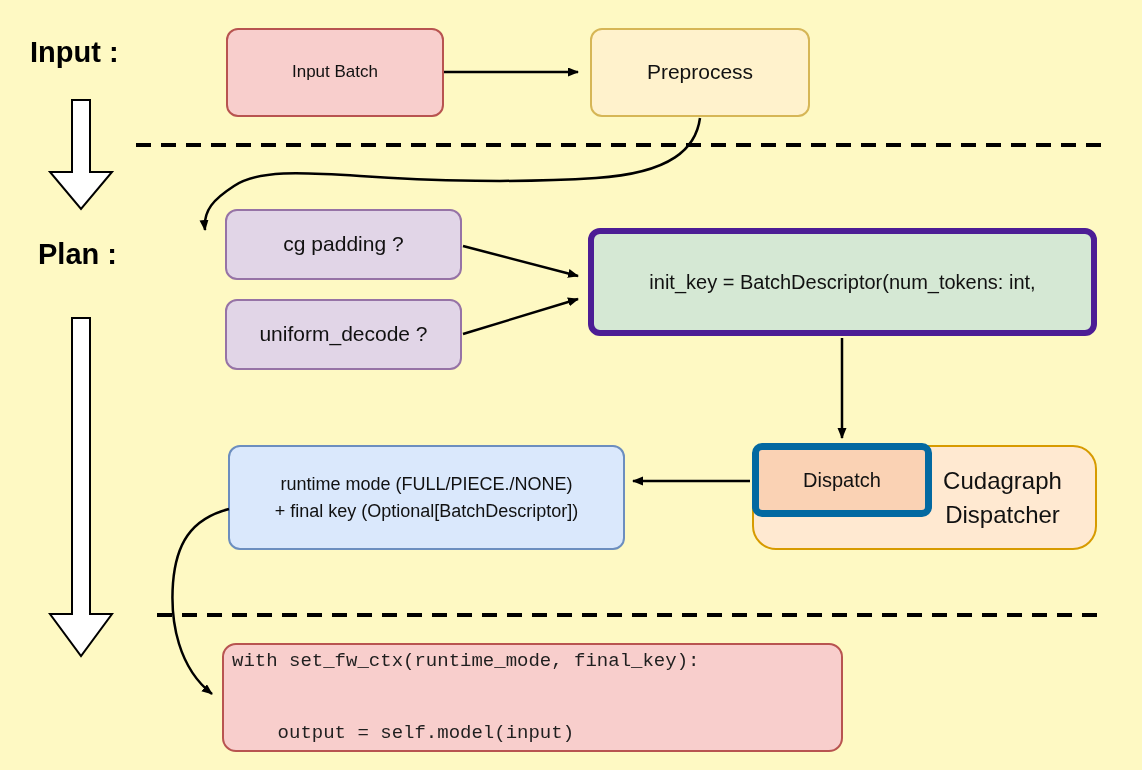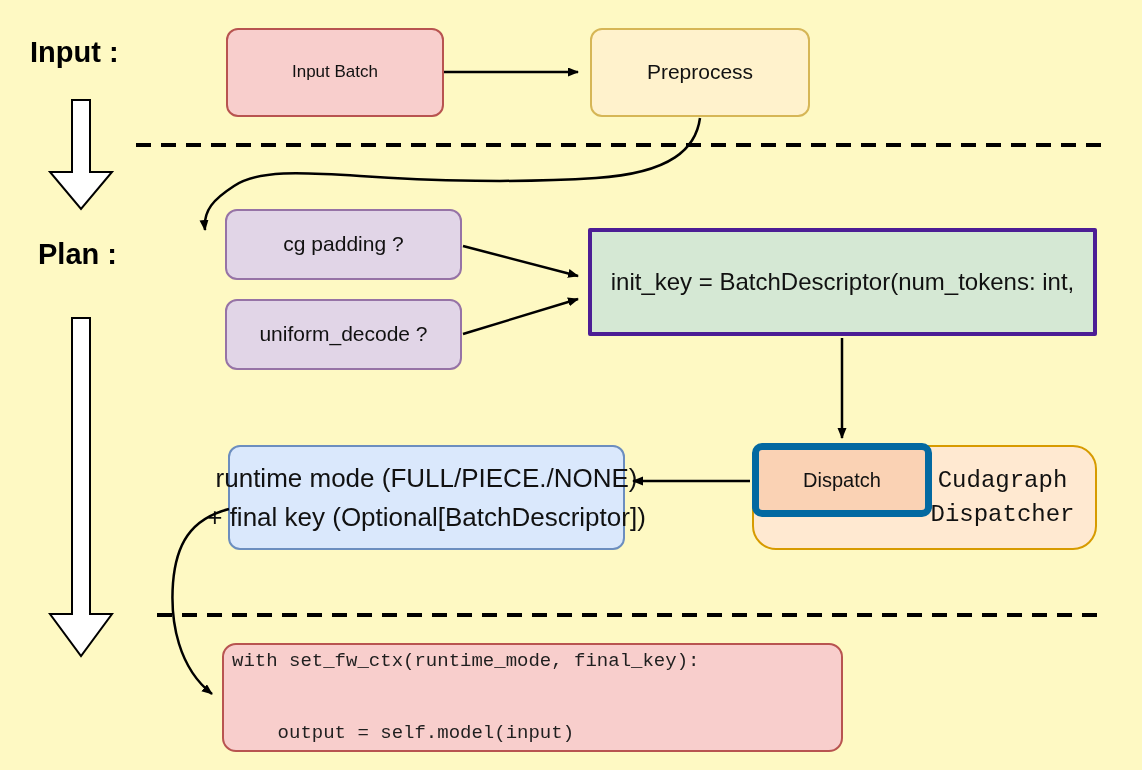--- a/index.html
+++ b/index.html
@@ -55,46 +55,46 @@
     background: #e1d5e7; border: 2px solid #9673a6; border-radius: 12px;
     font-size: 21px;
   }
   .box-uniform-decode {
     left: 225px; top: 299px; width: 237px; height: 71px;
     background: #e1d5e7; border: 2px solid #9673a6; border-radius: 12px;
     font-size: 21px;
   }
   .box-init-key {
     left: 588px; top: 228px; width: 509px; height: 108px;
-    background: #d5e8d4; border: 4px solid #4c1d95; border-radius: 2px;
-    font-size: 24px; line-height: 1.5;
+    background: #d5e8d4; border: 6px solid #4c1d95; border-radius: 12px;
+    font-size: 20px; line-height: 1.5;
   }
   .box-cudagraph {
     left: 752px; top: 445px; width: 345px; height: 105px;
     background: #ffe9d1; border: 2px solid #d79b00; border-radius: 24px;
     z-index: 2;
     justify-content: center;
     align-items: flex-end;
-    font-size: 24px; line-height: 1.4; font-family: Liberation Mono, monospace;
+    font-size: 24px; line-height: 1.4;
   }
   .box-cudagraph .text-wrap {
     width: 175px;
     text-align: center;
     margin-right: 5px;
   }
   .box-dispatch {
     left: 752px; top: 443px; width: 180px; height: 74px;
     background: #fad2b4; border: 7px solid #0369a1; border-radius: 10px;
     font-size: 20px;
     z-index: 3;
   }
   .box-runtime-mode {
     left: 228px; top: 445px; width: 397px; height: 105px;
     background: #dae8fc; border: 2px solid #6c8ebf; border-radius: 12px;
-    font-size: 26px; line-height: 1.5;
+    font-size: 18px; line-height: 1.5;
   }
   .box-execute-code {
     left: 222px; top: 643px; width: 621px; height: 109px;
     background: #f8cecc; border: 2.5px solid #b85450; border-radius: 14px;
     font-family: "Liberation Mono", "DejaVu Sans Mono", monospace;
     font-size: 19px; line-height: 1.65;
     align-items: flex-start;
     padding-left: 8px;
     color: #1f1f1f;
     gap: 41px;

